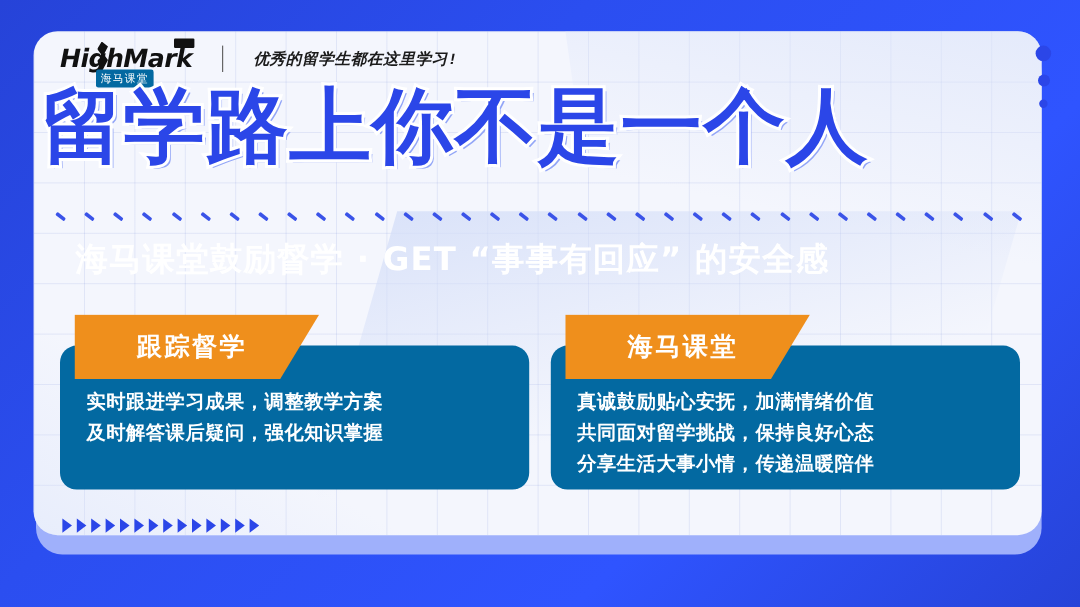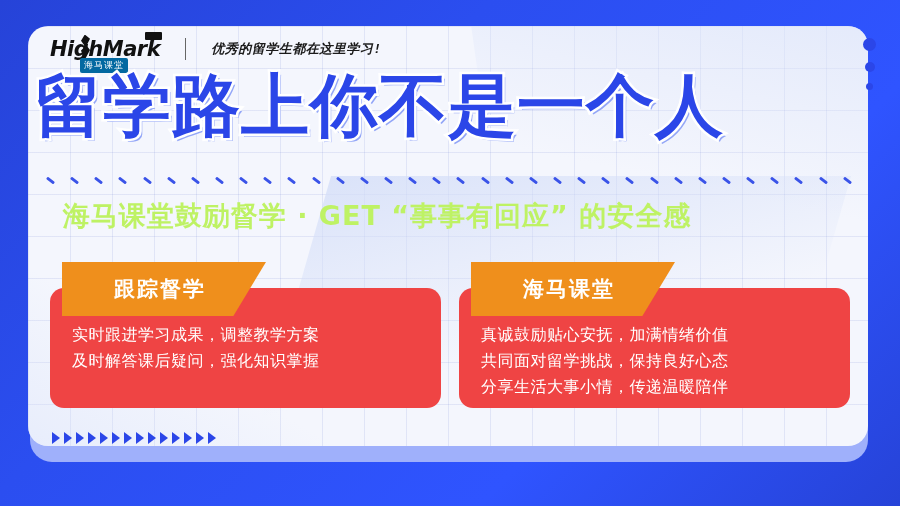--- a/index.html
+++ b/index.html
@@ -110,42 +110,43 @@
   }
   .slash{
     width:9px;height:3px;background:#3a53e8;
     transform:rotate(38deg);border-radius:1px;
   }
 
   
   .subtitle{
     position:absolute;left:0;top:198px;width:754px;text-align:center;
     font-family:"DejaVu Sans",sans-serif;
-    font-size:27px;font-weight:bold;color:#bef264;letter-spacing:1px;
+    font-size:27px;font-weight:bold;color:#ffffff;letter-spacing:1px;
     white-space:nowrap;
   }
 
   
   .cards{position:absolute;left:50px;top:262px;width:800px;display:flex;gap:18px;}
   .card{position:relative;width:391px;}
   .card-head{
     position:absolute;left:12px;top:0;height:54px;min-width:152px;
     background:#ef8f1c;color:#fff;
     display:flex;align-items:center;justify-content:center;
     padding:0 30px 0 22px;
     font-family:"DejaVu Sans",sans-serif;
     font-size:21px;font-weight:bold;letter-spacing:2px;
     clip-path:polygon(0 0,100% 0,84% 100%,0 100%);
     z-index:3;
   }
   .card-body{
     position:absolute;left:0;top:26px;width:391px;height:120px;
-    background:#ef4444;border-radius:14px;
+    background:#0369a1;border-radius:14px;
     padding:34px 0 0 0;box-sizing:border-box;
     z-index:1;
+    font-weight:bold;
   }
   .card-lines{
     padding:0 20px;
     font-family:"DejaVu Sans",sans-serif;
     font-size:16px;color:#ffffff;line-height:1.62;letter-spacing:.5px;
     white-space:nowrap;
   }
   .card-lines div{padding-left:2px;}
 
   

